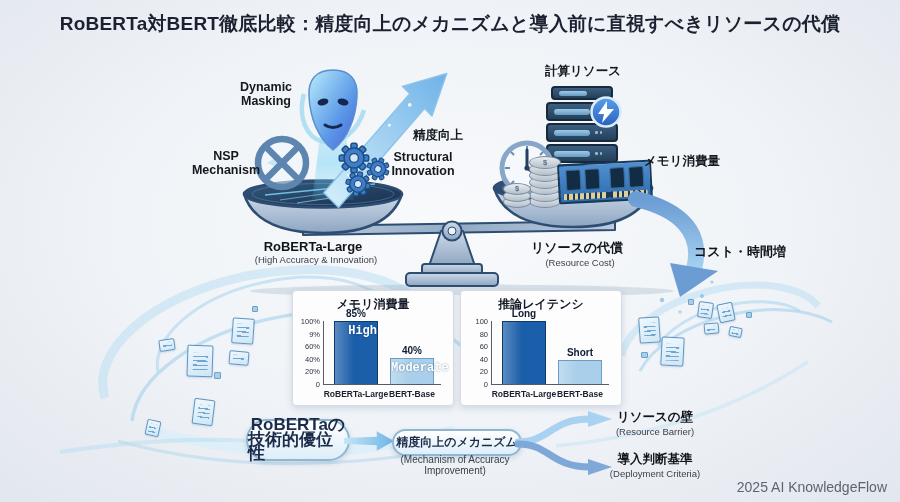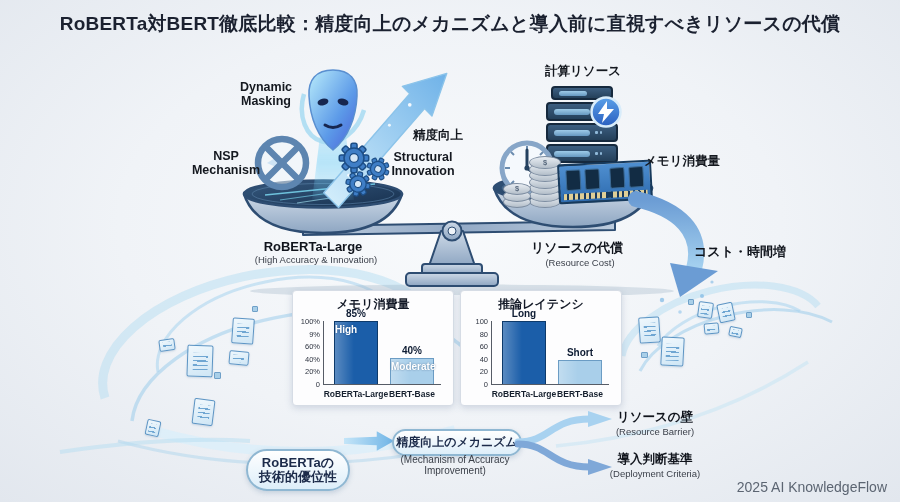--- a/index.html
+++ b/index.html
@@ -65,33 +65,33 @@
   .chart-title{margin-top:5px;text-align:center;font-size:12px;font-weight:700;color:#121826;}
   .plot{position:absolute;left:30px;right:12px;top:30px;bottom:20px;
     border-left:1.5px solid #565c66;border-bottom:1.5px solid #565c66;}
   .ytick{position:absolute;right:calc(100% + 4px);font-size:7.5px;color:#2e3440;white-space:nowrap;}
   .bar{position:absolute;bottom:0;width:44px;box-sizing:border-box;border:1.5px solid;border-bottom:none;
     background-image:linear-gradient(90deg, rgba(255,255,255,.28), rgba(255,255,255,0) 45%);}
   .bar-dark{border-color:#0d3a6b;}
   .bar-light{border-color:#6b9cc4;}
   .val-label{position:absolute;top:-14px;left:50%;transform:translateX(-50%);
     font-size:10px;font-weight:700;color:#0e1c33;white-space:nowrap;}
-  .inner-label{position:absolute;top:2px;width:100%;text-align:left;color:#fff;
-    font-size:10px;font-weight:700;text-shadow:0 0 2px rgba(0,30,70,.45);}
+  .inner-label{position:absolute;top:2px;width:100%;text-align:right;color:#fff;
+    font-size:12px;font-weight:700;text-shadow:0 0 2px rgba(0,30,70,.45);font-family:Liberation Mono, monospace;}
   .cat-label{position:absolute;bottom:-15px;left:50%;transform:translateX(-50%);
     font-size:8.5px;font-weight:700;color:#16202e;white-space:nowrap;}
   
   .pill{
     position:absolute;border:2px solid #8fb7d2;border-radius:999px;
     background:linear-gradient(180deg,#ffffff,#ddeef9);
     box-shadow:0 2px 5px rgba(110,140,170,.3);
     display:flex;flex-direction:column;align-items:center;justify-content:center;
     font-weight:700;color:#1c2b4a;
   }
-  .pill1{left:246px;top:419px;width:100px;height:38px;font-size:13px;line-height:14.5px;margin-top:30px;}
+  .pill1{left:246px;top:419px;width:100px;height:38px;font-size:17px;line-height:14.5px;}
   .pill2{left:392px;top:429px;width:126px;height:23px;font-size:12px;}
   .mech-sub{left:455px;top:455px;font-size:10px;color:#3a3f48;line-height:10.5px;}
   .branch-label{position:absolute;width:150px;text-align:center;}
   .branch-label .t{font-size:12.5px;font-weight:700;color:#10141c;}
   .branch-label .s{font-size:9.5px;color:#3c414b;}
 </style>
 </head>
 <body>
 
 <div class="canvas">

